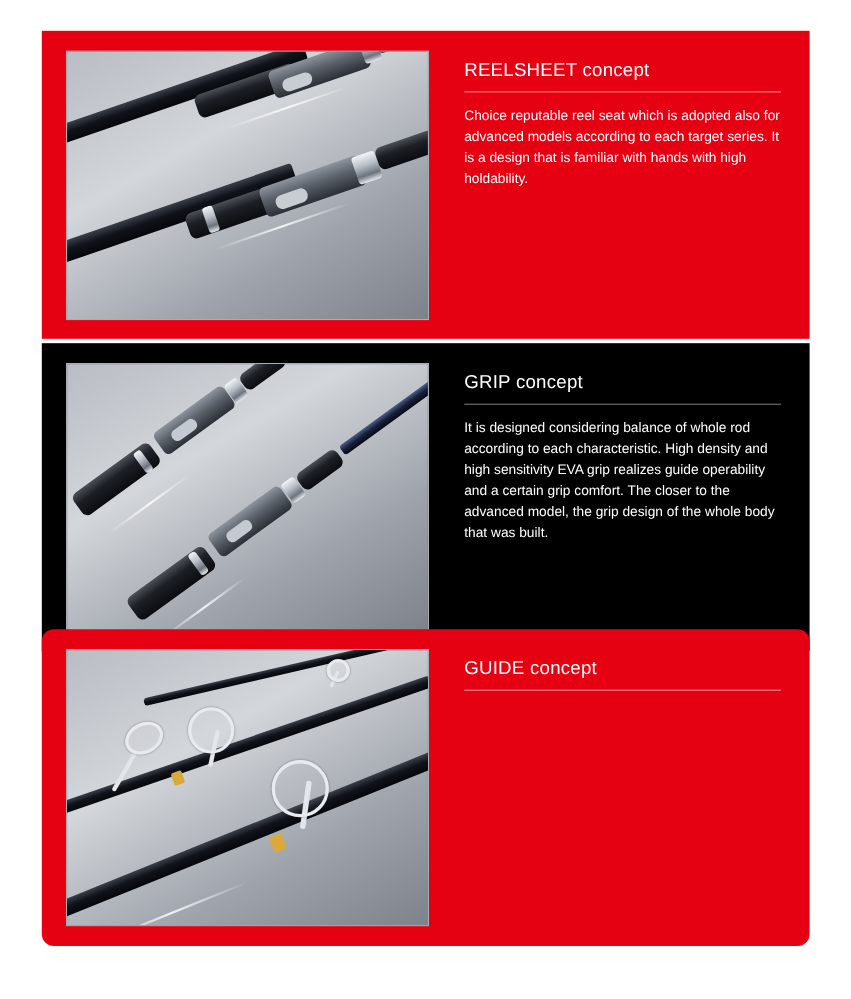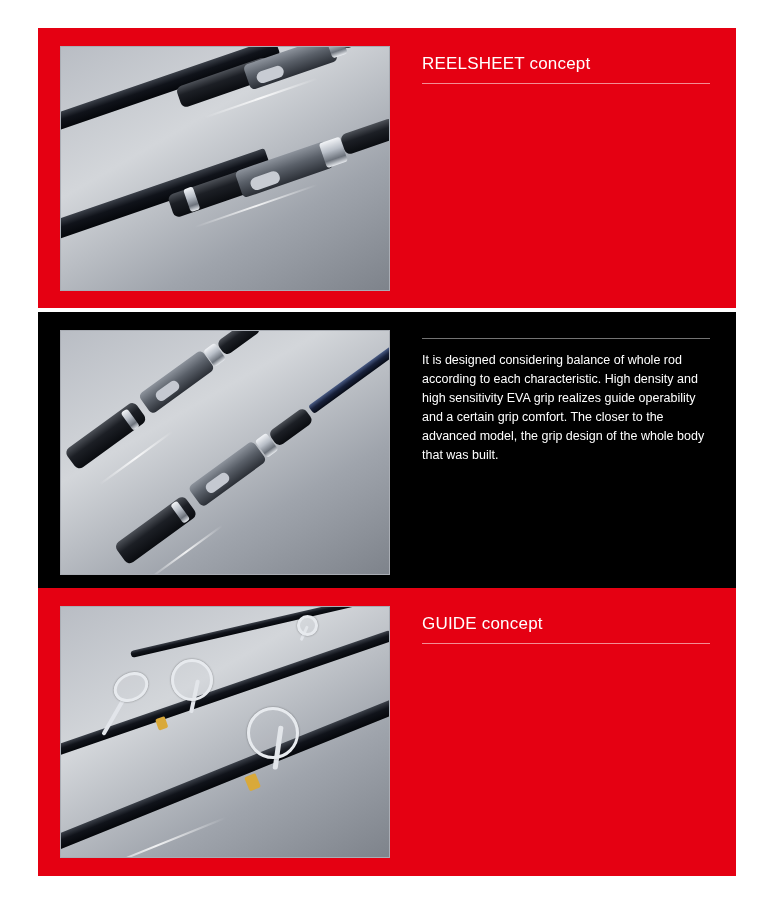--- a/index.html
+++ b/index.html
@@ -25,21 +25,21 @@
     width: 698px;
     display: flex;
     flex-direction: row;
     box-sizing: border-box;
   }
   .panel-red   { background: #e50012; }
   .panel-black { background: #000000; }
 
   .panel-1 { top: 28px;  height: 280px; }
   .panel-2 { top: 312px; height: 280px; }
-  .panel-3 { top: 588px; height: 288px; }
+  .panel-3 { top: 572px; height: 288px; border-radius: 11px; }
 
   .photo-wrap {
     position: relative;
     flex: 0 0 auto;
     margin: 18px 0 0 22px;
   }
   .photo {
     width: 330px;
     height: 245px;
     background: linear-gradient(150deg, #b9bdc4 0%, #d3d6da 35%, #9fa4ac 70%, #7e838b 100%);
@@ -147,20 +147,21 @@
         <div class="rod" style="left:190px; top:132px; width:30px; height:13px; background:#c8ccd3; border-radius:6px; transform:rotate(-19deg);"></div>
         <div class="rod metal" style="left:262px; top:96px; width:22px; height:26px; transform:rotate(-19deg);"></div>
         <div class="rod eva" style="left:282px; top:88px; width:56px; height:21px; transform:rotate(-19deg);"></div>
 
         <div class="glint" style="left:130px; top:158px; width:130px; transform:rotate(-19deg);"></div>
       </div>
     </div>
     <div class="text-col">
       <h2 class="concept-title">REELSHEET concept</h2>
       <div class="rule"></div>
+      <p class="concept-body">Choice reputable reel seat which is adopted also for advanced models according to each target series. It is a design that is familiar with hands with high holdability.</p>
     </div>
   </section>
 
   <section class="panel panel-black panel-2">
     <div class="photo-wrap">
       <div class="photo">
 
         <div class="rod eva" style="left:10px; top:118px; width:86px; height:24px; transform:rotate(-36deg);"></div>
         <div class="rod metal" style="left:66px; top:80px; width:8px; height:22px; transform:rotate(-36deg);"></div>
         <div class="rod seat" style="left:84px; top:62px; width:78px; height:24px; transform:rotate(-36deg);"></div>
@@ -174,20 +175,21 @@
         <div class="rod metal" style="left:116px; top:172px; width:8px; height:23px; transform:rotate(-36deg);"></div>
         <div class="rod seat" style="left:134px; top:154px; width:80px; height:25px; transform:rotate(-36deg);"></div>
         <div class="rod" style="left:146px; top:154px; width:26px; height:11px; background:#c5c9d1; border-radius:5px; transform:rotate(-36deg);"></div>
         <div class="rod metal" style="left:200px; top:108px; width:14px; height:21px; transform:rotate(-36deg);"></div>
         <div class="rod eva" style="left:212px; top:100px; width:44px; height:18px; transform:rotate(-36deg);"></div>
         <div class="rod blank-blue" style="left:250px; top:74px; width:120px; height:10px; transform:rotate(-36deg);"></div>
         <div class="glint" style="left:80px; top:220px; width:90px; transform:rotate(-36deg);"></div>
       </div>
     </div>
     <div class="text-col">
+      <h2 class="concept-title">GRIP concept</h2>
       <div class="rule"></div>
       <p class="concept-body">It is designed considering balance of whole rod according to each characteristic. High density and high sensitivity EVA grip realizes guide operability and a certain grip comfort. The closer to the advanced model, the grip design of the whole body that was built.</p>
     </div>
   </section>
 
   <section class="panel panel-red panel-3">
     <div class="photo-wrap">
       <div class="photo p3">
 
         <div class="rod blank" style="left:70px; top:44px; width:300px; height:7px; transform:rotate(-13deg);"></div>

